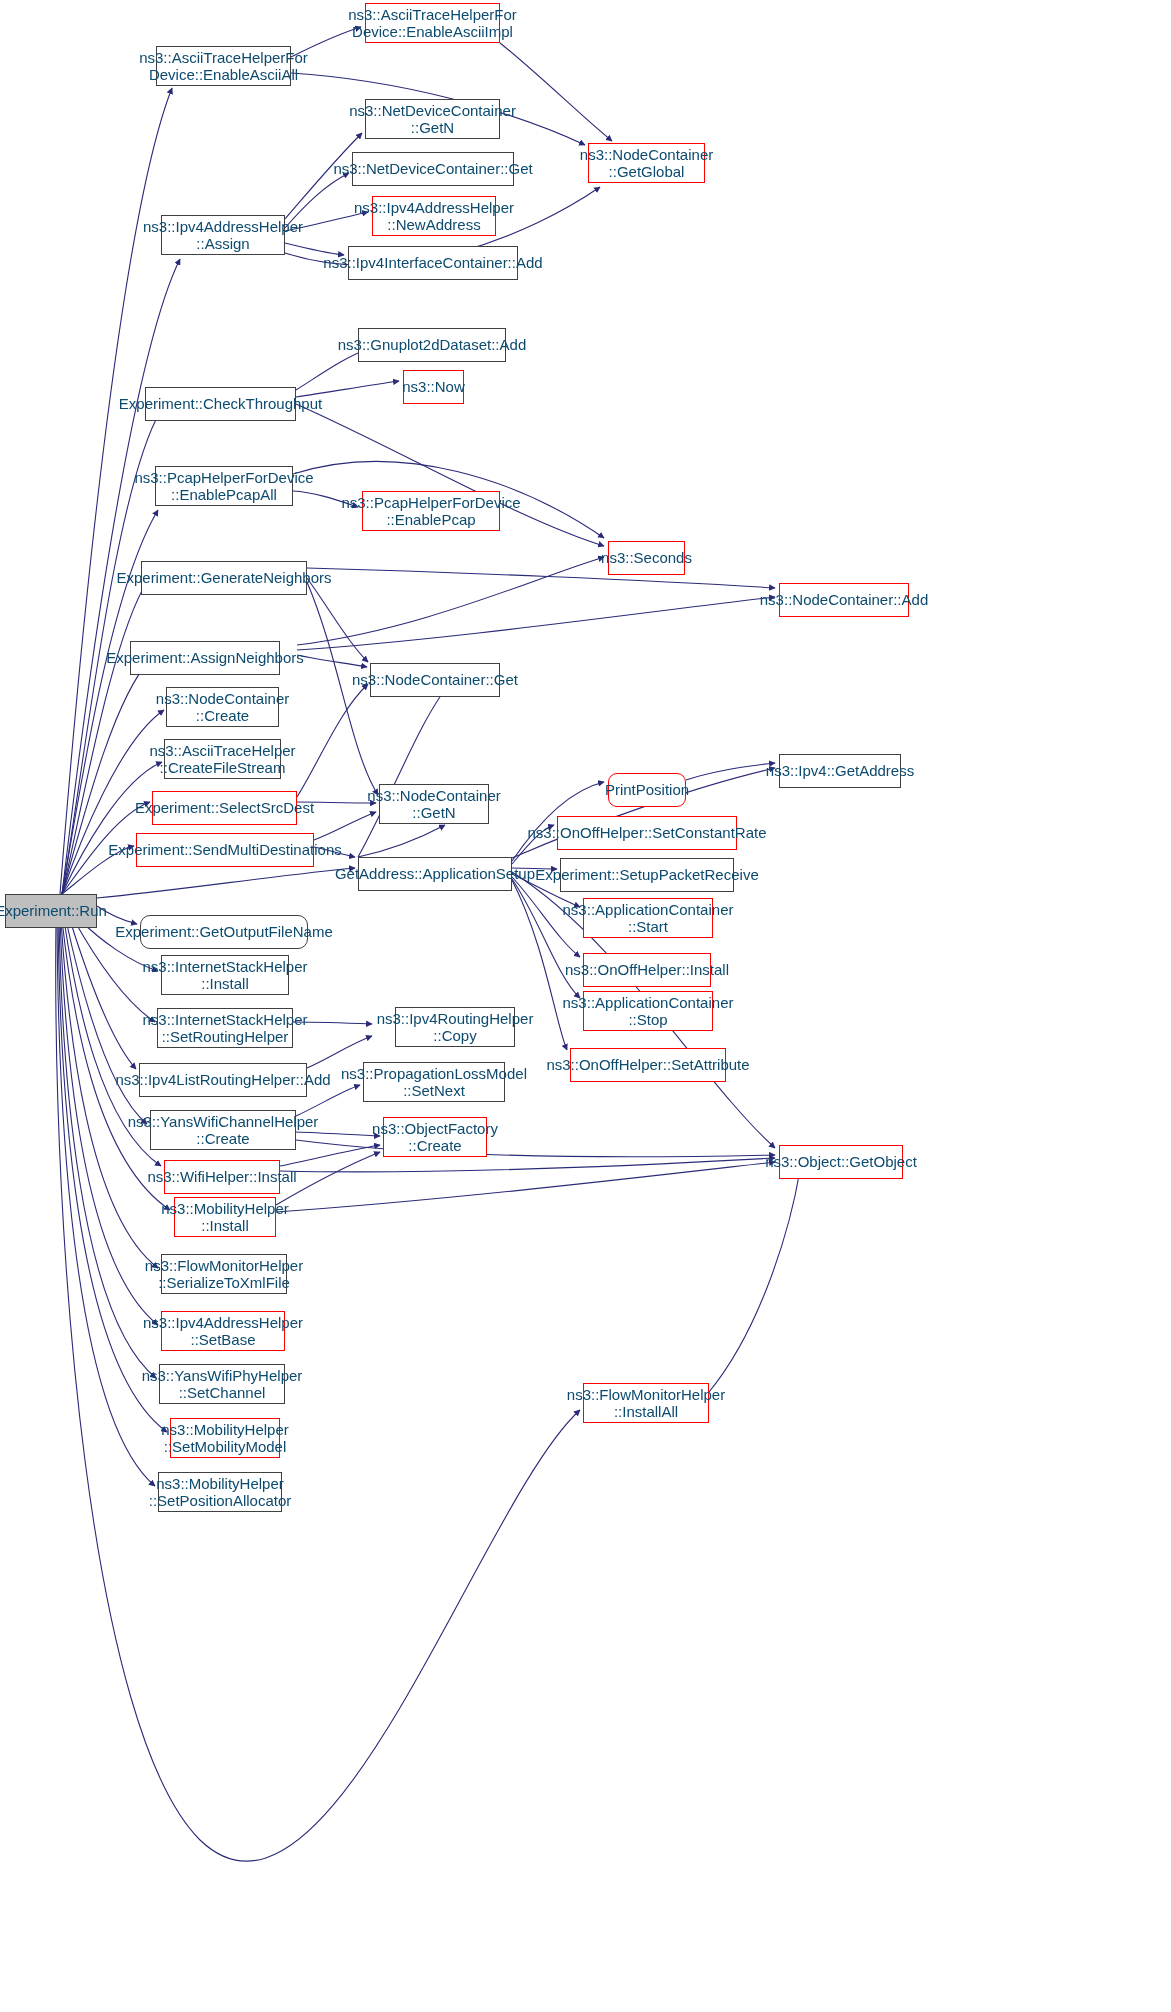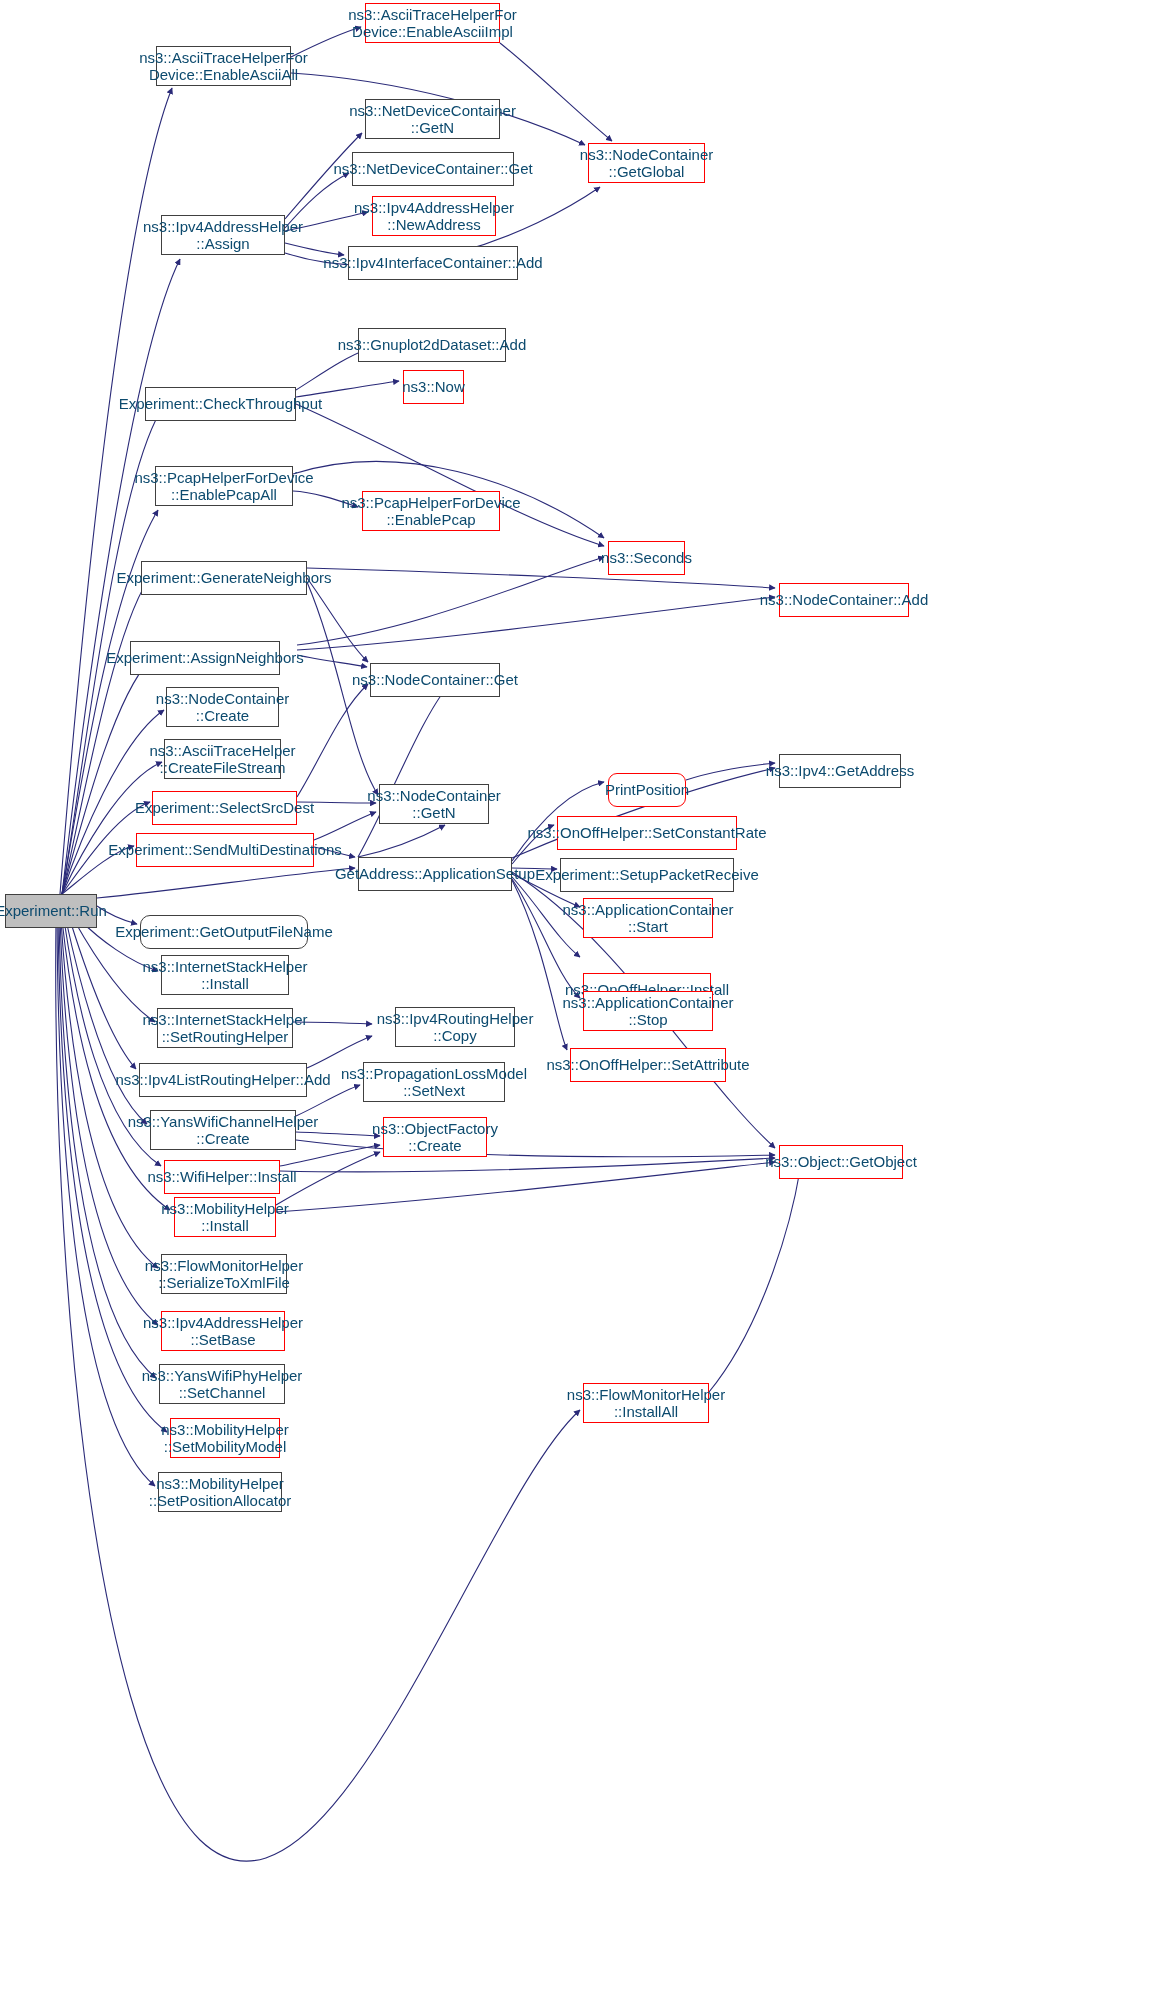--- a/index.html
+++ b/index.html
@@ -167,21 +167,21 @@
       <div class="node red" style="left: 152px; top: 791px; width: 145px; height: 22px;">Experiment::SelectSrcDest</div>
       <div class="node black" style="left: 379px; top: 784px; width: 110px; height: 40px;">ns3::NodeContainer
 ::GetN</div>
       <div class="node red" style="left: 557px; top: 816px; width: 180px; height: 22px;">ns3::OnOffHelper::SetConstantRate</div>
       <div class="node red" style="left: 136px; top: 833px; width: 178px; height: 22px;">Experiment::SendMultiDestinations</div>
       <div class="node black" style="left: 560px; top: 858px; width: 174px; height: 22px;">Experiment::SetupPacketReceive</div>
       <div class="node black" style="left: 358px; top: 857px; width: 154px; height: 22px;">GetAddress::ApplicationSetup</div>
       <div class="node red" style="left: 583px; top: 898px; width: 130px; height: 40px;">ns3::ApplicationContainer
 ::Start</div>
       <div class="node black" style="left: 140px; top: 915px; width: 168px; height: 22px; border-radius: 10px;">Experiment::GetOutputFileName</div>
-      <div class="node red" style="left: 583px; top: 953px; width: 128px; height: 22px; margin-top: 20px;">ns3::OnOffHelper::Install</div>
+      <div class="node red" style="left: 583px; top: 953px; width: 128px; height: 22px;">ns3::OnOffHelper::Install</div>
       <div class="node black" style="left: 161px; top: 955px; width: 128px; height: 40px;">ns3::InternetStackHelper
 ::Install</div>
       <div class="node red" style="left: 583px; top: 991px; width: 130px; height: 40px;">ns3::ApplicationContainer
 ::Stop</div>
       <div class="node black" style="left: 375px; top: 1007px; width: 120px; height: 40px; margin-left: 20px;">ns3::Ipv4RoutingHelper
 ::Copy</div>
       <div class="node black" style="left: 157px; top: 1008px; width: 136px; height: 40px;">ns3::InternetStackHelper
 ::SetRoutingHelper</div>
       <div class="node red" style="left: 570px; top: 1048px; width: 156px; height: 22px;">ns3::OnOffHelper::SetAttribute</div>
       <div class="node black" style="left: 139px; top: 1063px; width: 168px; height: 22px;">ns3::Ipv4ListRoutingHelper::Add</div>

